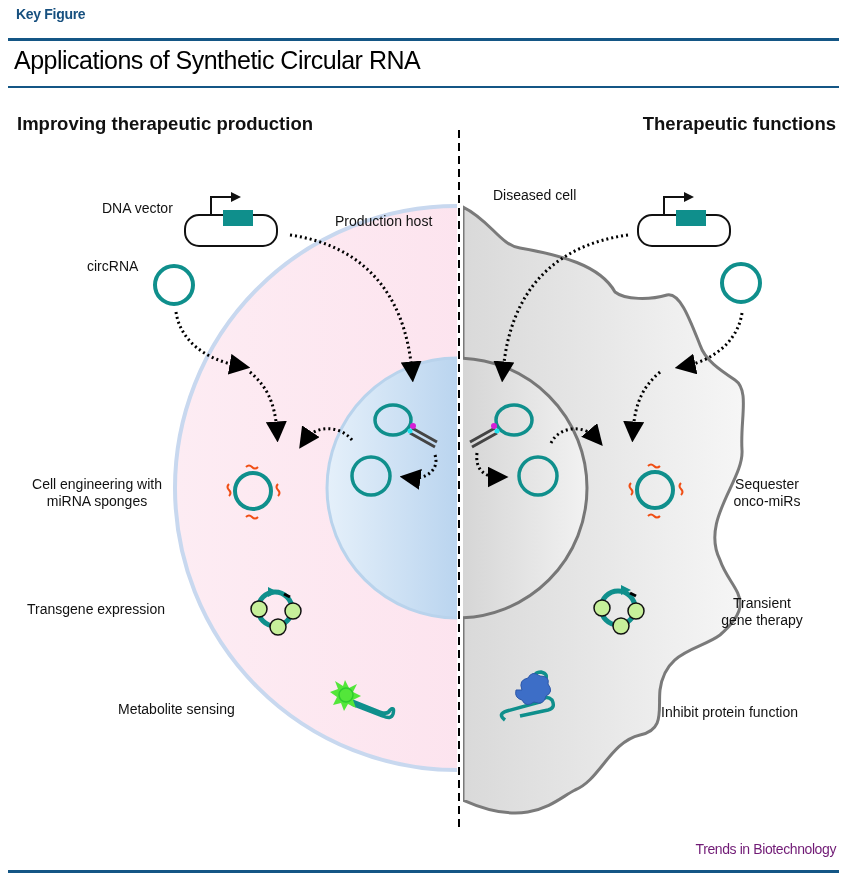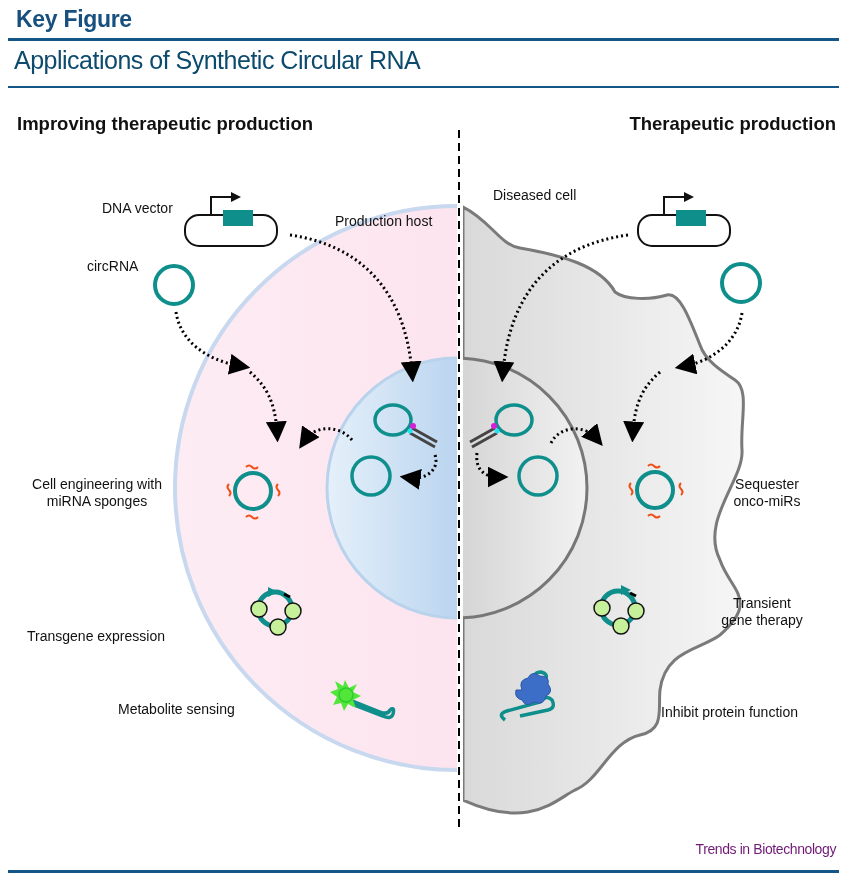--- a/index.html
+++ b/index.html
@@ -1,23 +1,23 @@
 <!DOCTYPE html>
 <html><head>
 <meta charset="utf-8">
 <style>
   html, body { margin:0; padding:0; background:#ffffff; }
   body { width:864px; height:882px; position:relative; overflow:hidden;
          font-family:"Liberation Sans", sans-serif; color:#111; }
-  .hdr-key { position:absolute; left:16px; top:6px; font-size:23px; font-weight:bold; color:#17507f; letter-spacing:-0.3px; }
+  .hdr-key { position:absolute; left:16px; top:6px; font-size:14px; font-weight:bold; color:#17507f; letter-spacing:-0.3px; }
   .rule { position:absolute; left:8px; width:831px; background:#145685; }
   .rule-top { top:38px; height:3px; }
   .rule-mid { top:86px; height:2px; }
   .rule-bot { top:870px; height:3px; }
-  .hdr-title { position:absolute; left:14px; top:46px; font-size:25px; color:#0c4a6e; letter-spacing:-0.5px; }
+  .hdr-title { position:absolute; left:14px; top:46px; font-size:25px; color:#000000; letter-spacing:-0.5px; }
   .sec { position:absolute; top:113px; font-size:18.5px; font-weight:bold; color:#111; }
   .sec-left { left:17px; }
   .sec-right { right:28px; }
   .lbl { position:absolute; font-size:14px; color:#111; line-height:17px; }
   .center { text-align:center; }
   .credit { position:absolute; right:28px; top:841px; font-size:14px; font-weight:normal; color:#701a75; letter-spacing:-0.4px; }
   svg.fig { position:absolute; left:0; top:0; }
 </style>
 </head>
 <body>
@@ -168,32 +168,32 @@
   </g>
 
   <g>
     <path d="M505,720 q-8,-6 2,-9 L540,702 q6,-8 12,-2 q4,8 -4,10 L520,716" fill="none" stroke="#0f8f8c" stroke-width="3.5"></path>
     <path d="M535,680 q-2,-8 6,-8 q8,2 4,8" fill="none" stroke="#0f8f8c" stroke-width="3.5"></path>
     <path d="M522,690 q-4,-10 6,-12 q4,-8 12,-2 q10,0 8,8 q6,8 -2,12 q-2,10 -12,6 q-8,6 -12,-2 q-8,-2 -6,-10 z" fill="#3d6ec7" stroke="#2d57a8" stroke-width="1"></path>
   </g>
 </svg>
 
 <div class="sec sec-left">Improving therapeutic production</div>
-<div class="sec sec-right">Therapeutic production</div>
+<div class="sec sec-right">Therapeutic functions</div>
 
 <div class="lbl" style="left:335px; top:187px;margin-top:26px;">Production host</div>
 <div class="lbl" style="left:102px; top:200px;">DNA vector</div>
 <div class="lbl" style="left:87px; top:258px;">circRNA</div>
 <div class="lbl" style="left:493px; top:187px;">Diseased cell</div>
 
 <div class="lbl center" style="left:18px; top:476px; width:158px;">
   <div>Cell engineering with</div>
   <div>miRNA sponges</div>
 </div>
-<div class="lbl" style="left:27px; top:628px;">Transgene expression</div>
+<div class="lbl" style="left:27px; top:601px;">Transgene expression</div>
 <div class="lbl" style="left:118px; top:701px;">Metabolite sensing</div>
 
 <div class="lbl center" style="left:722px; top:476px; width:90px;">
   <div>Sequester</div>
   <div>onco-miRs</div>
 </div>
 <div class="lbl center" style="left:712px; top:595px; width:100px;">
   <div>Transient</div>
   <div>gene therapy</div>
 </div>

